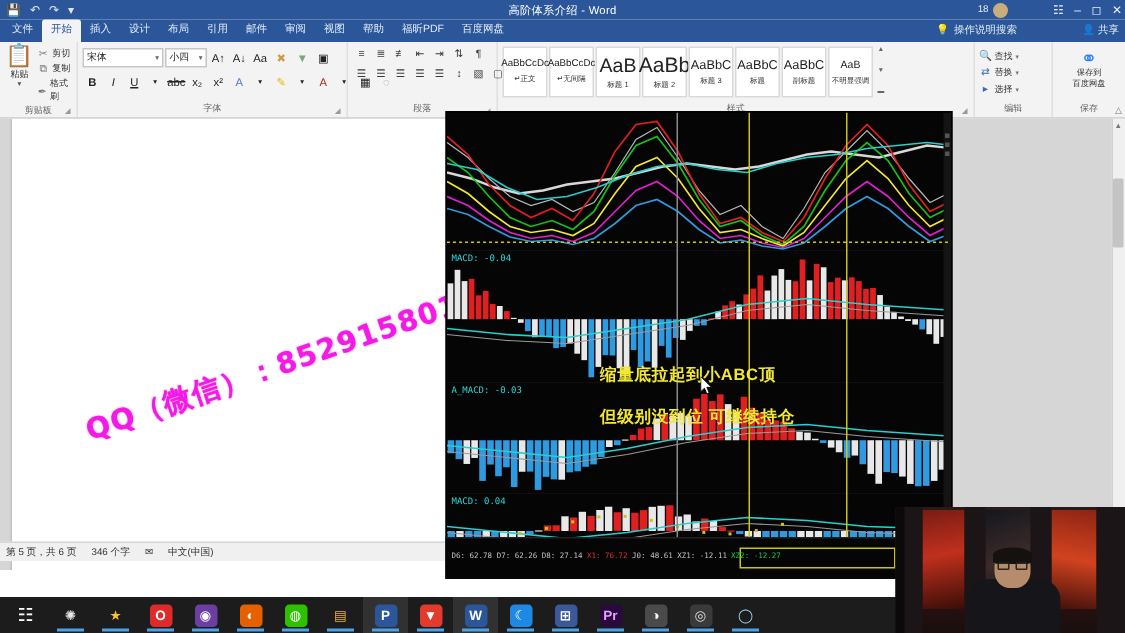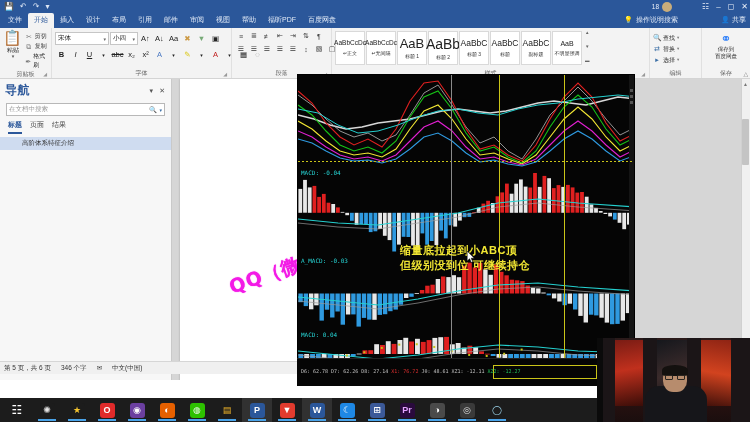--- a/index.html
+++ b/index.html
@@ -243,20 +243,21 @@
 
   <div class="word-window">
 
     <div class="titlebar">
       <div class="qat">
         <span class="qicon">💾</span>
         <span class="qicon">↶</span>
         <span class="qicon">↷</span>
         <span class="qicon">▾</span>
       </div>
+      <div class="title-text">高阶体系介绍  -  Word</div>
       <div class="acct">
         <span class="aname">18</span>
         <span class="abadge"></span>
       </div>
       <div class="win-ctrls">
         <span>☷</span>
         <span>–</span>
         <span>◻</span>
         <span>✕</span>
       </div>
@@ -473,44 +474,20 @@
         <div class="grp-label">
           <span>保存</span>
         </div>
       </div>
 
       <div class="ribbon-collapse">△</div>
     </div>
 
     <div class="work">
 
-      <div class="navpane">
-        <div class="nav-head">
-          <span class="nav-title">导航</span>
-          <span class="ctl">
-            <span>▾</span>
-            <span>✕</span>
-          </span>
-        </div>
-        <div class="nav-search">
-          <span class="ph">在文档中搜索</span>
-          <span class="sicons">
-            <span>🔍</span>
-            <span style="font-size:5px">▾</span>
-          </span>
-        </div>
-        <div class="nav-tabs" id="nav-tabs">
-            <div class="nav-tab active">标题</div>
-            <div class="nav-tab">页面</div>
-            <div class="nav-tab">结果</div>
-          </div>
-        <div class="nav-list" id="nav-list">
-            <div class="nav-item">高阶体系特征介绍</div>
-          </div>
-      </div>
 
       <div class="docarea">
         <div class="page"></div>
 
         <div class="watermark">QQ（微信）：852915801</div>
         <div class="vscroll">
           <div class="vsc-arrow" style="top:2px">▲</div>
           <div class="vthumb"></div>
           <div class="vsc-arrow" style="bottom:2px">▼</div>
         </div>
@@ -779,21 +756,21 @@
         <rect x="187.68275862068964" y="25.93614947974029" width="2" height="2" fill="#c9c418"></rect>
         <rect x="205.1655172413793" y="23.748343722525156" width="2" height="2" fill="#c9c418"></rect>
         <rect x="222.64827586206894" y="19.549093277229144" width="2" height="2" fill="#c9c418"></rect>
       </svg>
 
     <div class="vline" style="left:153px"></div>
     <div class="yline" style="left:201px; top:0; bottom:26px"></div>
     <div class="yline" style="left:266px; top:0; bottom:26px"></div>
 
     <div class="annot" style="left:102px; top:168px">缩量底拉起到小ABC顶</div>
-    <div class="annot" style="left:102px; top:183px">但级别没到位 可继续持仓</div>
+    <div class="annot" style="left:102px; top:196px">但级别没到位 可继续持仓</div>
 
     <svg class="cursor" style="left:169px; top:176px" viewBox="0 0 12 18">
       <polygon points="0,0 0,14 3.4,10.8 5.6,16 7.8,15 5.6,10 10,10" fill="#ffffff" stroke="#000" stroke-width="0.8"></polygon>
     </svg>
 
     <div class="timeaxis" id="timeaxis">
         <div class="tick" style="left: 2px;">11:00</div>
         <div class="tick" style="left: 42px;">10:30</div>
         <div class="tick" style="left: 86px;">10:00</div>
         <div class="tick" style="left: 130px;">15:00</div>

